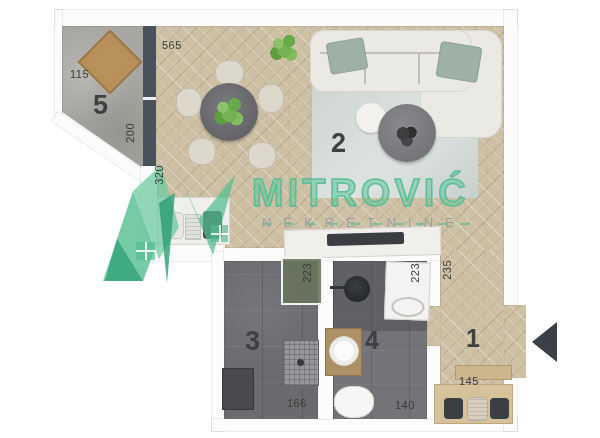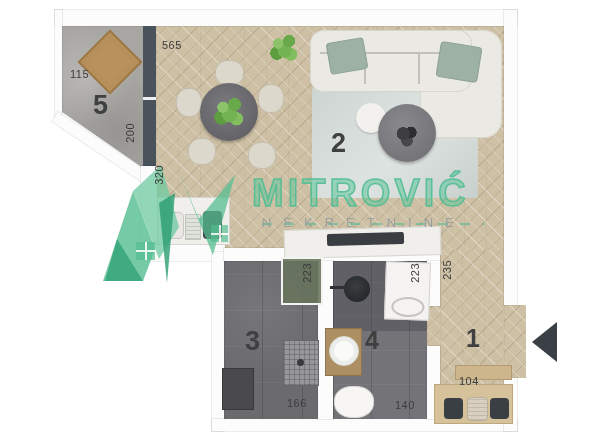--- a/index.html
+++ b/index.html
@@ -158,21 +158,21 @@
 
   <div class="abs dim" style="left:70px;top:20px;margin-top:48px;">115</div>
   <div class="abs dim" style="left:162px;top:39px;">565</div>
   <div class="abs dim dimv" style="left:124px;top:123px;">200</div>
   <div class="abs dim dimv" style="left:153px;top:165px;">320</div>
   <div class="abs dim dimv" style="left:301px;top:263px;">223</div>
   <div class="abs dim dimv" style="left:409px;top:263px;">223</div>
   <div class="abs dim dimv" style="left:441px;top:260px;">235</div>
   <div class="abs dim" style="left:287px;top:397px;">166</div>
   <div class="abs dim" style="left:395px;top:399px;">140</div>
-  <div class="abs dim" style="left:459px;top:375px;">104</div>
+  <div class="abs dim" style="left:459px;top:375px;">145</div>
 
   <div class="abs roomnum" style="left:93px;top:90px;">5</div>
   <div class="abs roomnum" style="left:331px;top:128px;">2</div>
   <div class="abs roomnum" style="left:245px;top:326px;">3</div>
   <div class="abs roomnum" style="left:365px;top:326px;font-size:25px;">4</div>
   <div class="abs roomnum" style="left:466px;top:324px;font-size:25px;">1</div>
 
 </div>
 
 </body></html>

